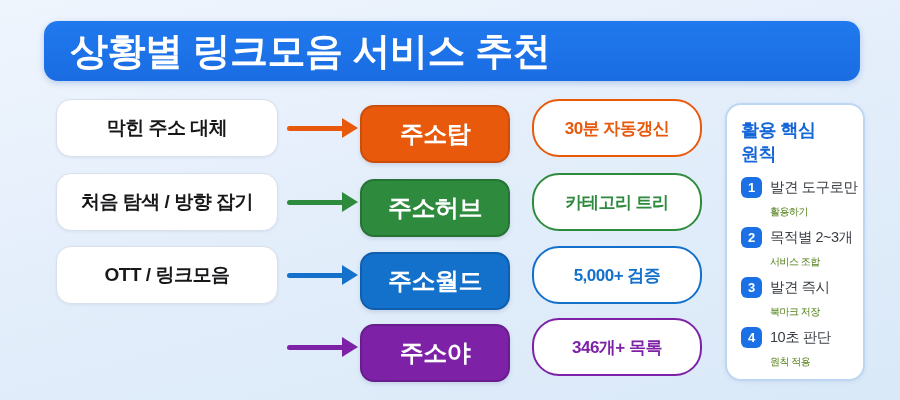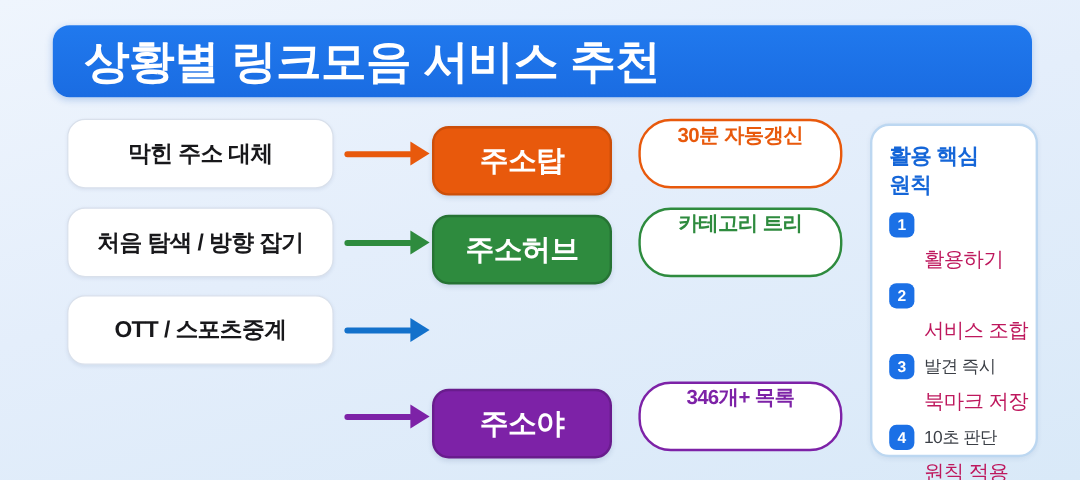--- a/index.html
+++ b/index.html
@@ -100,21 +100,21 @@
     letter-spacing: -0.5px;
   }
 
   .desc-box {
     position: absolute;
     left: 532px; top: 0;
     width: 170px; height: 58px;
     background: #ffffff;
     border: 2px solid var(--c);
     border-radius: 27px;
-    display: flex; align-items: flex-start; justify-content: center;
+    display: flex; align-items: center; justify-content: center;
   }
   .desc-box span {
     color: var(--c);
     font-size: 17px;
     font-weight: bold;
     letter-spacing: -0.5px;
   }
 
   
   .panel {
@@ -152,22 +152,22 @@
   }
   .p-text1 {
     color: #3b3f46;
     font-size: 14.5px;
     font-weight: 500;
     letter-spacing: -0.5px;
     white-space: nowrap;
   }
   .p-text2 {
     margin: 7px 0 0 29px;
-    color: #be185d;
-    font-size: 17px;
+    color: #4d7c0f;
+    font-size: 10px;
     letter-spacing: -0.5px;
     white-space: nowrap;
   }
 </style>
 </head>
 <body>
 
 <div class="canvas">
 
   <div class="banner">
@@ -201,25 +201,31 @@
     <div class="service-box">
       <span>주소허브</span>
     </div>
     <div class="desc-box">
       <span>카테고리 트리</span>
     </div>
   </div>
 
   <div class="row row-2" style="--c: #1371cb; --cd: #0f5fae;">
     <div class="label-box">
-      <span>OTT / 스포츠중계</span>
-    </div>
-    <div class="arrow">
-      <span class="arrow-line"></span>
-      <span class="arrow-head"></span>
+      <span>OTT / 링크모음</span>
+    </div>
+    <div class="arrow">
+      <span class="arrow-line"></span>
+      <span class="arrow-head"></span>
+    </div>
+    <div class="service-box">
+      <span>주소월드</span>
+    </div>
+    <div class="desc-box">
+      <span>5,000+ 검증</span>
     </div>
   </div>
 
   <div class="row row-3" style="--c: #7d22a7; --cd: #691c8d;">
     <div class="arrow">
       <span class="arrow-line"></span>
       <span class="arrow-head"></span>
     </div>
     <div class="service-box">
       <span>주소야</span>
@@ -228,27 +234,29 @@
       <span>346개+ 목록</span>
     </div>
   </div>
 
   <div class="panel">
     <div class="panel-title">활용 핵심 원칙</div>
 
     <div class="p-item">
       <div class="p-line1">
         <span class="p-badge">1</span>
+        <span class="p-text1">발견 도구로만</span>
       </div>
       <div class="p-text2">활용하기</div>
     </div>
 
     <div class="p-item">
       <div class="p-line1">
         <span class="p-badge">2</span>
+        <span class="p-text1">목적별 2~3개</span>
       </div>
       <div class="p-text2">서비스 조합</div>
     </div>
 
     <div class="p-item">
       <div class="p-line1">
         <span class="p-badge">3</span>
         <span class="p-text1">발견 즉시</span>
       </div>
       <div class="p-text2">북마크 저장</div>

